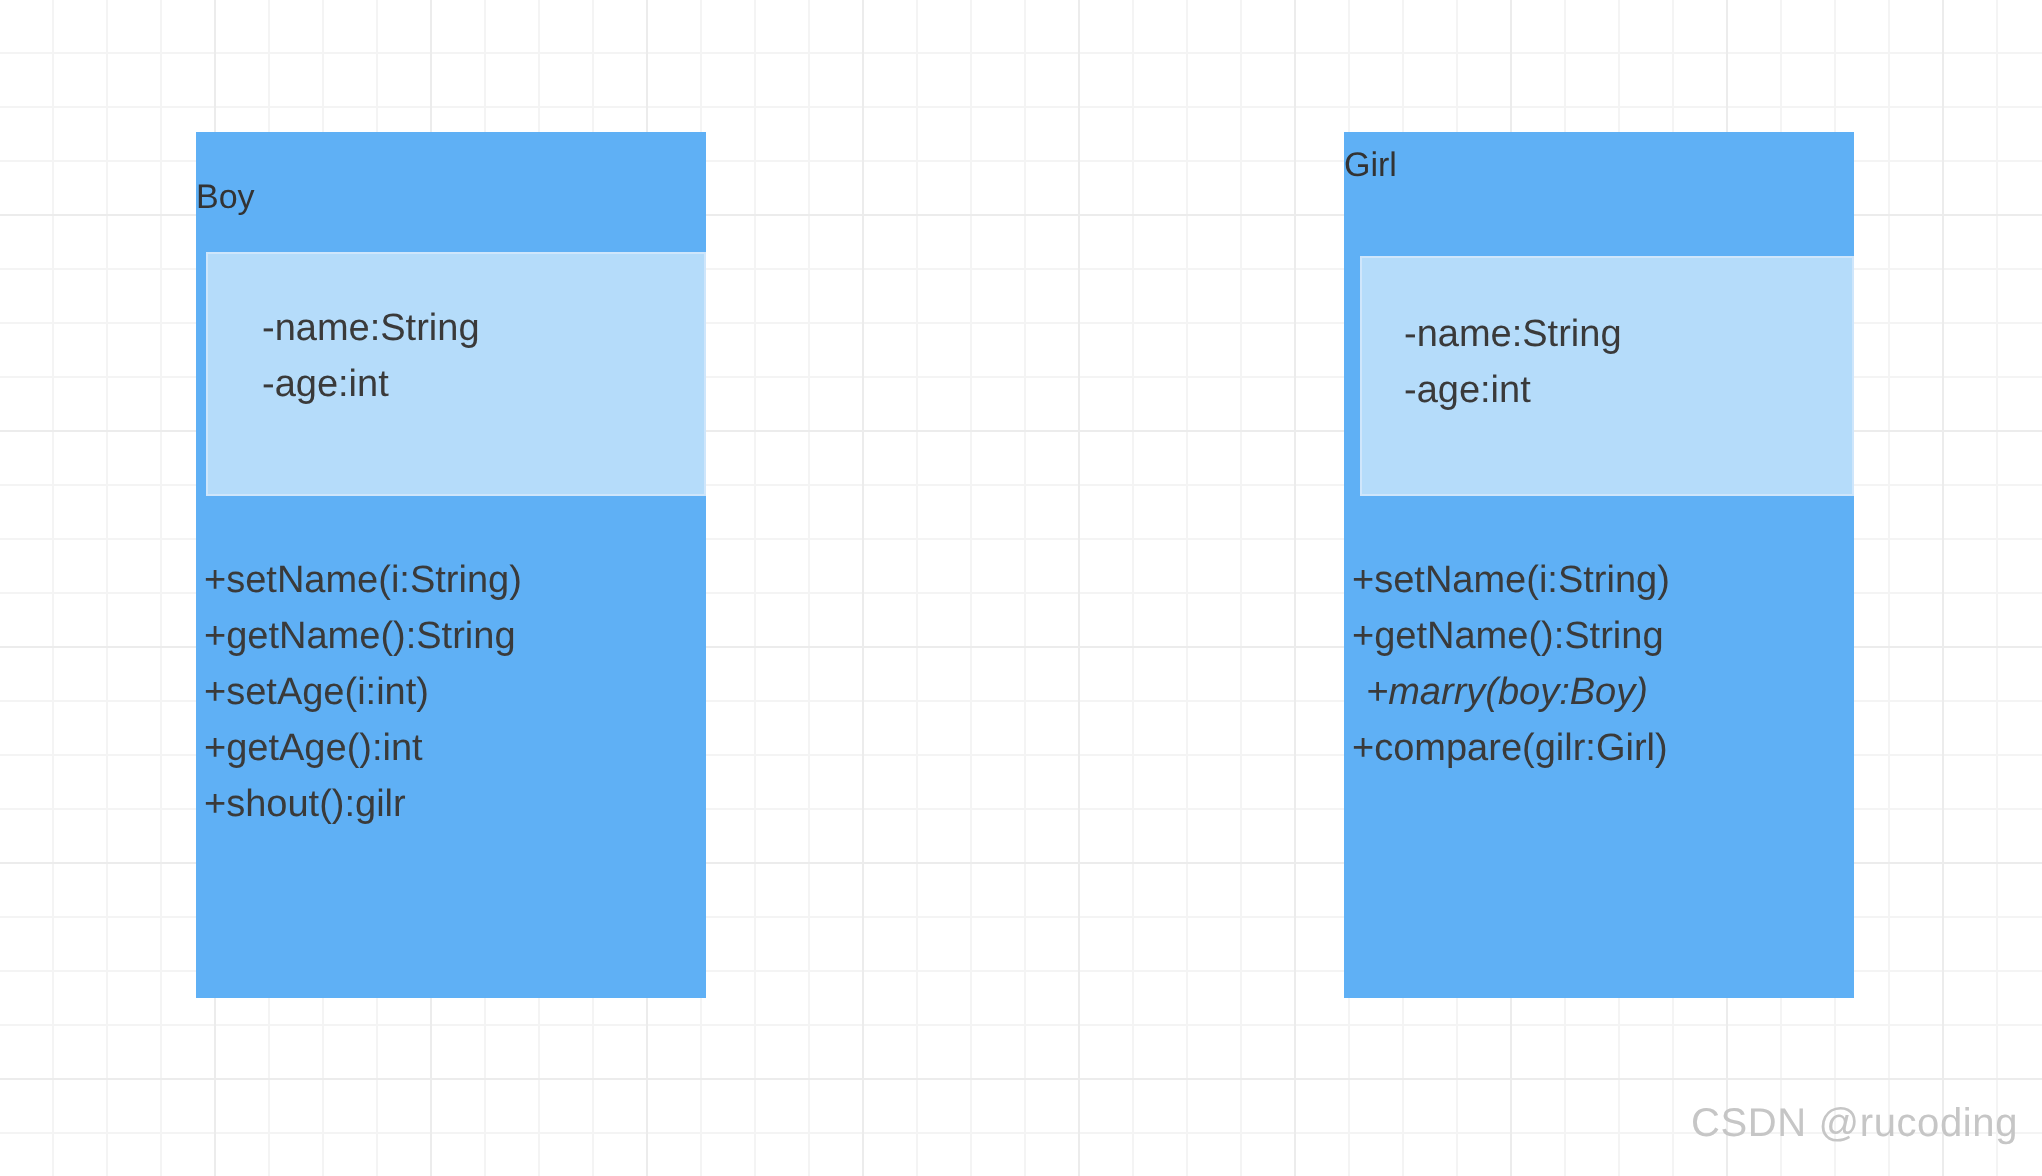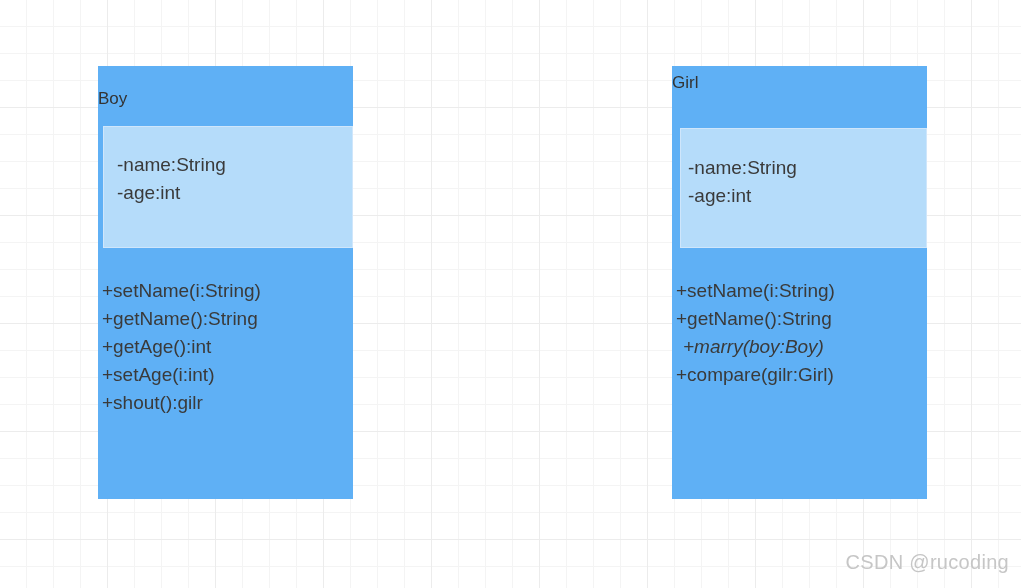--- a/index.html
+++ b/index.html
@@ -54,20 +54,21 @@
 
   .attr-line, .method-line {
     color: #3a3a3a;
     font-size: 19px;
     line-height: 28px;
     white-space: nowrap;
   }
 
   .attributes-list {
     position: absolute;
+    margin-left: 14px;
   }
 
   .methods-list {
     position: absolute;
   }
 
   .method-line.indented {
     padding-left: 7px;
     font-style: italic;
   }
@@ -141,22 +142,22 @@
     <div class="attributes-panel"></div>
 
     <div class="attributes-list">
       <div class="attr-line">-name:String</div>
       <div class="attr-line">-age:int</div>
     </div>
 
     <div class="methods-list">
       <div class="method-line">+setName(i:String)</div>
       <div class="method-line">+getName():String</div>
+      <div class="method-line">+setAge(i:int)</div>
       <div class="method-line">+getAge():int</div>
-      <div class="method-line">+setAge(i:int)</div>
       <div class="method-line">+shout():gilr</div>
     </div>
   </div>
 
   <div class="uml-class" id="class-girl">
     <div class="class-title">Girl</div>
 
     <div class="attributes-panel"></div>
 
     <div class="attributes-list">

